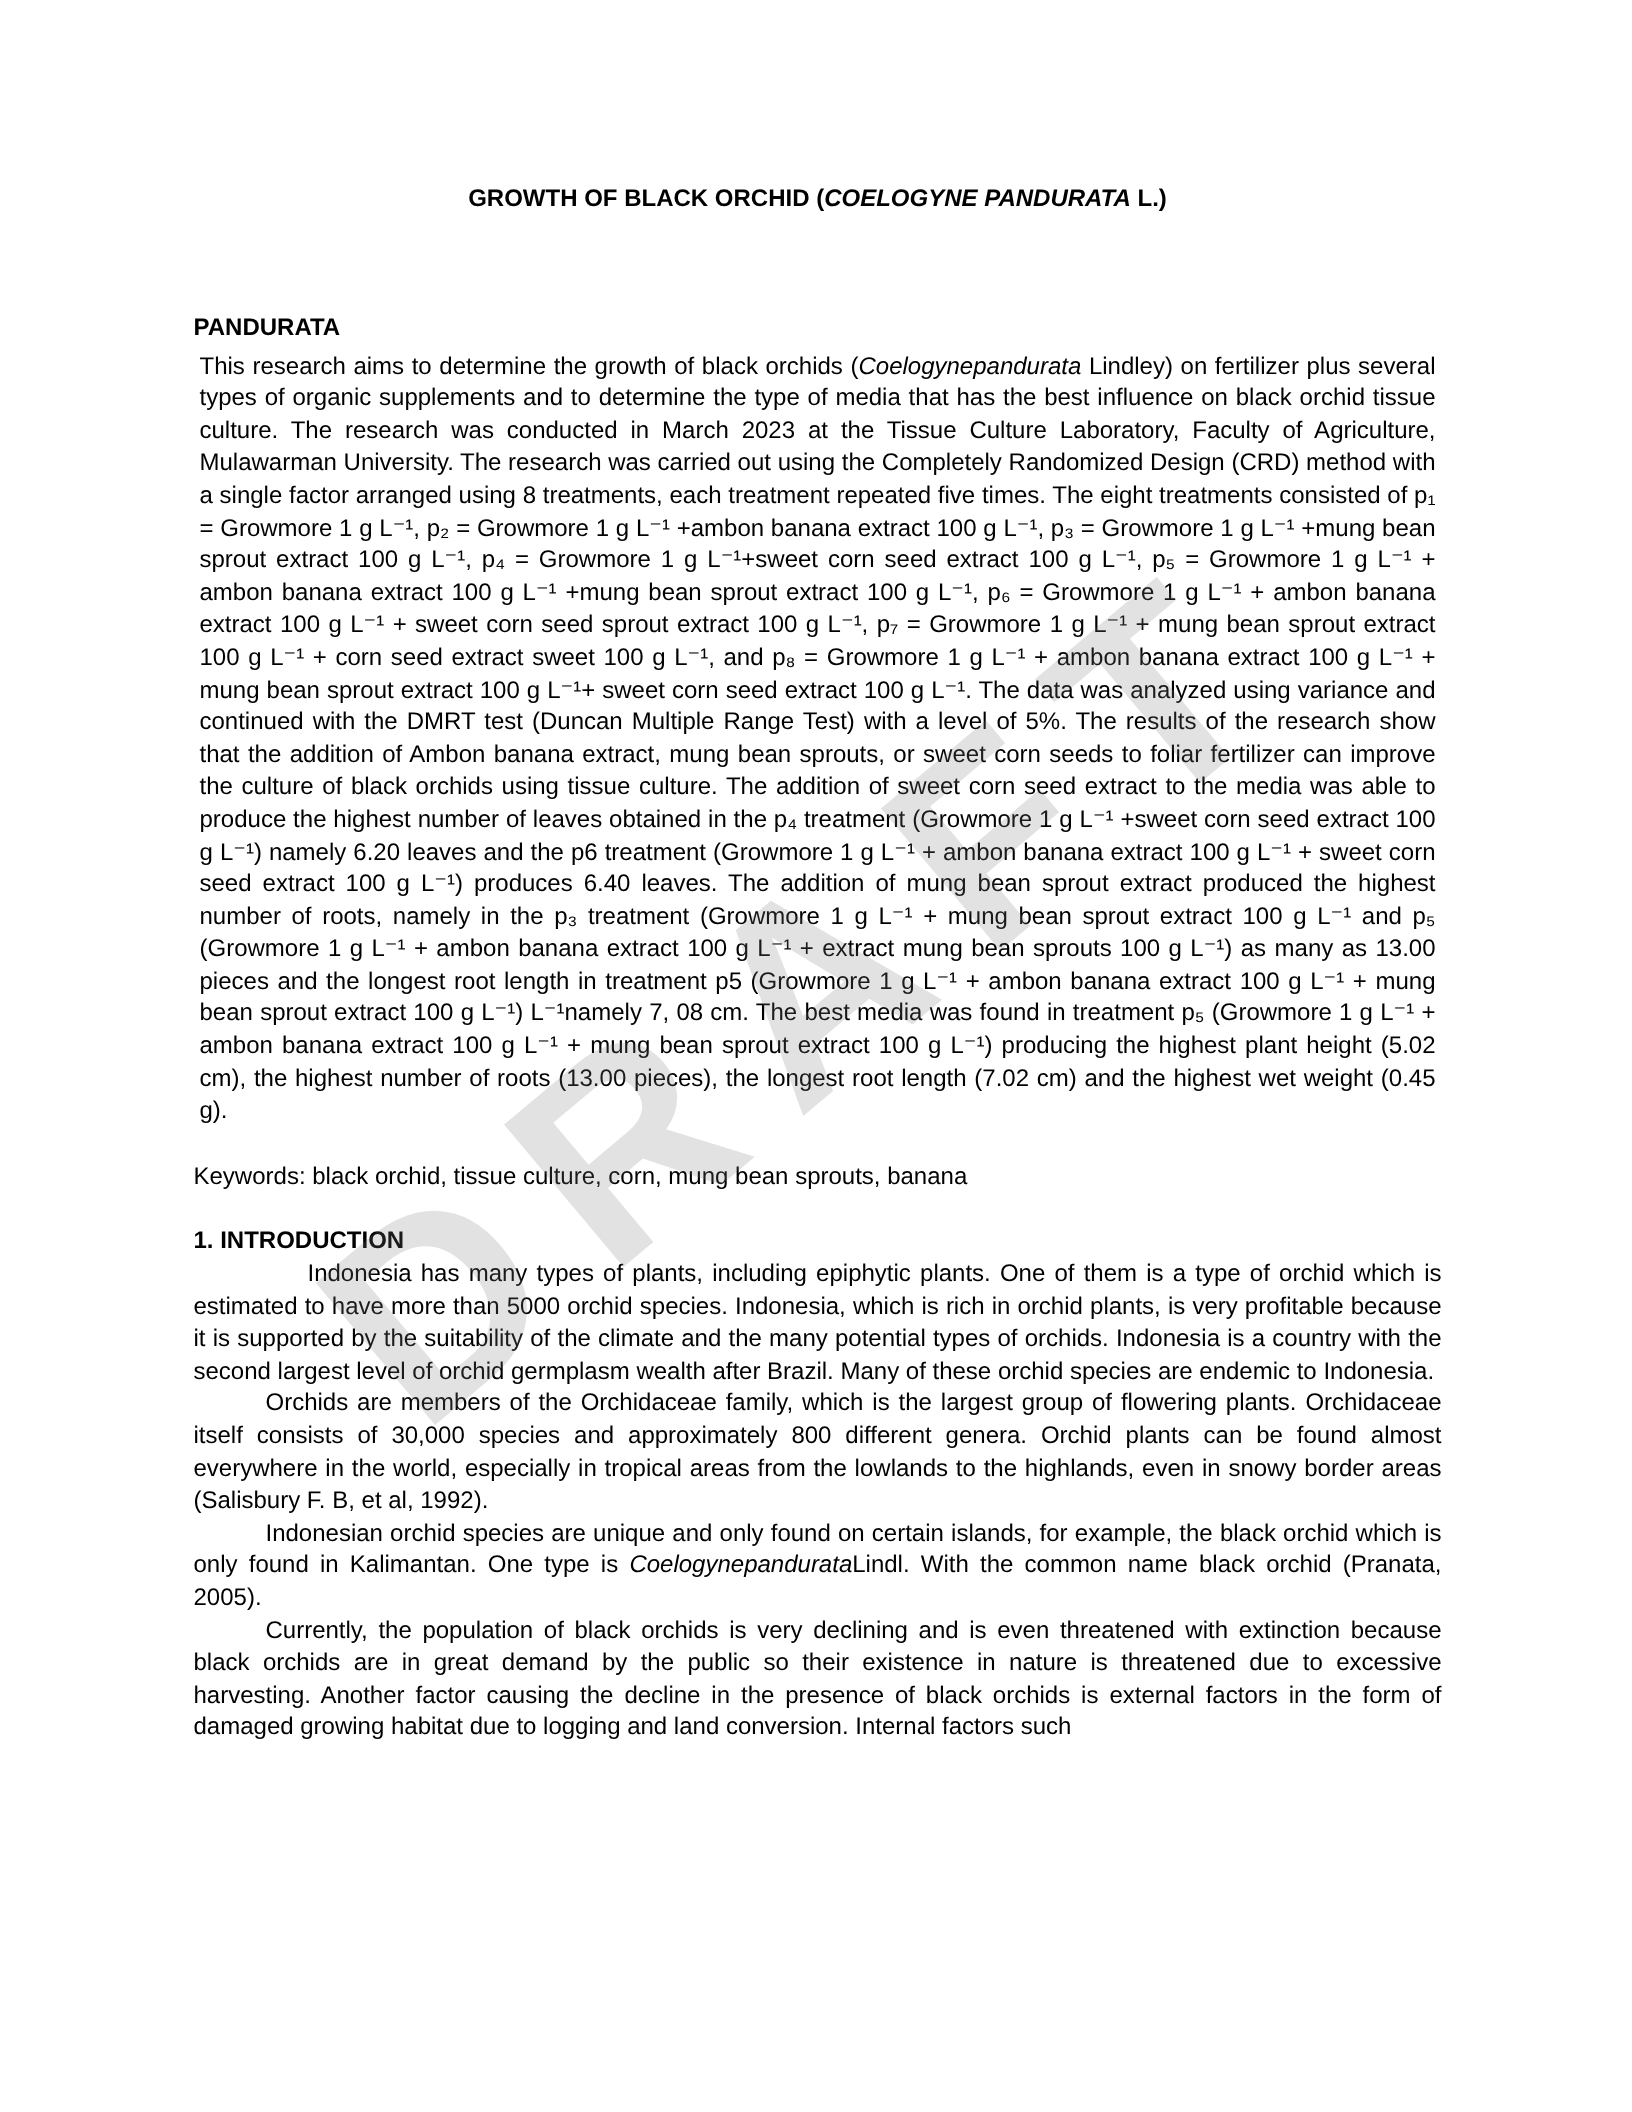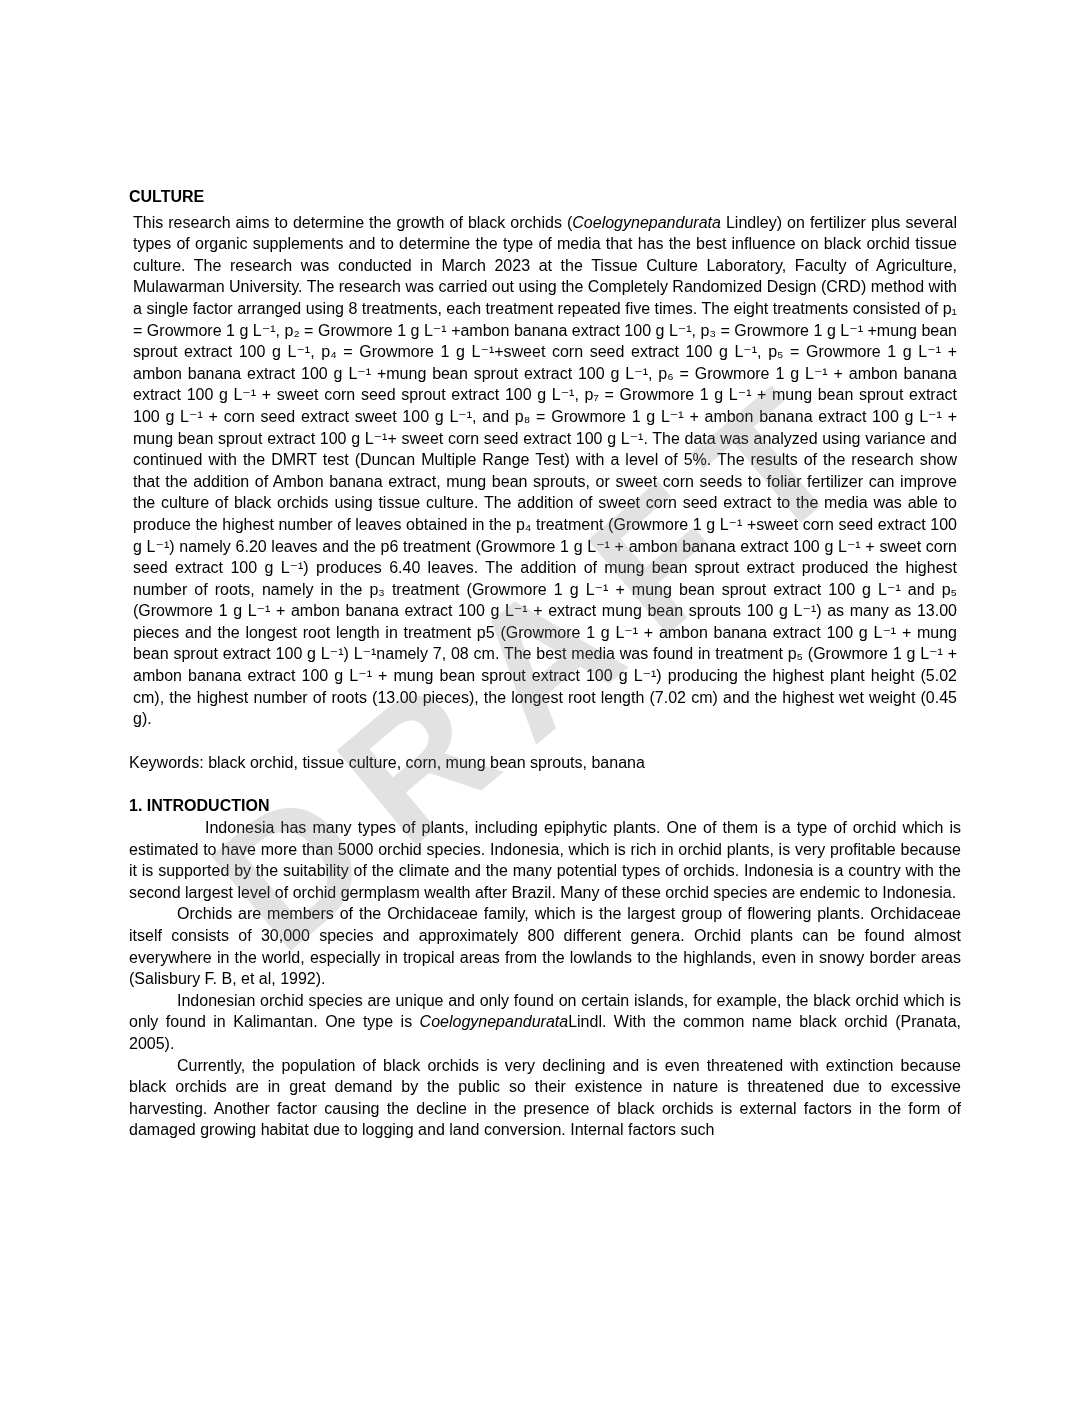--- a/index.html
+++ b/index.html
@@ -78,23 +78,24 @@
 </head>
 <body>
 
 <div class="page">
 
   <div class="watermark">DRAFT</div>
 
   <div class="content">
 
     <h1 class="title">
+      <div><span>GROWTH OF BLACK ORCHID (</span><span class="it">COELOGYNE PANDURATA</span><span> L.)</span></div>
     </h1>
 
-    <h2 class="abstract-heading">CULTURE</h2>
+    <h2 class="abstract-heading">PANDURATA</h2>
 
     <p class="abstract-body"><span>This research aims to determine the growth of black orchids (</span><span class="it">Coelogynepandurata</span><span> Lindley) on fertilizer plus several types of organic supplements and to determine the type of media that has the best influence on black orchid tissue culture. The research was conducted in March 2023 at the Tissue Culture Laboratory, Faculty of Agriculture, Mulawarman University. The research was carried out using the Completely Randomized Design (CRD) method with a single factor arranged using 8 treatments, each treatment repeated five times. The eight treatments consisted of p₁ = Growmore 1 g L⁻¹, p₂ = Growmore 1 g L⁻¹ +ambon banana extract 100 g L⁻¹, p₃ = Growmore 1 g L⁻¹ +mung bean sprout extract 100 g L⁻¹, p₄ = Growmore 1 g L⁻¹+sweet corn seed extract 100 g L⁻¹, p₅ = Growmore 1 g L⁻¹ + ambon banana extract 100 g L⁻¹ +mung bean sprout extract 100 g L⁻¹, p₆ = Growmore 1 g L⁻¹ + ambon banana extract 100 g L⁻¹ + sweet corn seed sprout extract 100 g L⁻¹, p₇ = Growmore 1 g L⁻¹ + mung  bean sprout extract 100 g L⁻¹ + corn seed extract sweet 100 g L⁻¹, and p₈ = Growmore 1 g L⁻¹ + ambon banana extract 100 g L⁻¹ + mung bean sprout extract 100 g L⁻¹+ sweet corn seed extract 100 g L⁻¹. The data was analyzed using variance and continued with the DMRT test (Duncan Multiple Range Test) with a level of 5%. The results of the research show that the addition of Ambon banana extract, mung  bean sprouts, or sweet corn seeds to foliar fertilizer can improve the culture of black orchids using tissue culture. The addition of sweet corn seed extract to the media was able to produce the highest number of leaves obtained in the p₄ treatment (Growmore 1 g L⁻¹ +sweet corn seed extract 100 g L⁻¹) namely 6.20 leaves and the p6 treatment (Growmore 1 g L⁻¹ + ambon banana extract 100 g L⁻¹ + sweet corn seed extract 100 g L⁻¹) produces 6.40 leaves. The addition of mung  bean sprout extract produced the highest number of roots, namely in the p₃ treatment (Growmore 1 g L⁻¹ + mung  bean sprout extract 100 g L⁻¹ and p₅ (Growmore 1 g L⁻¹ + ambon banana extract 100 g L⁻¹ + extract mung  bean sprouts 100 g L⁻¹) as many as 13.00 pieces and the longest root length in treatment p5 (Growmore 1 g L⁻¹ + ambon banana extract 100 g L⁻¹ + mung  bean sprout extract 100 g L⁻¹) L⁻¹namely 7, 08 cm. The best media was found in treatment p₅ (Growmore 1 g L⁻¹ + ambon banana extract 100 g L⁻¹ + mung  bean sprout extract 100 g L⁻¹) producing the highest plant height (5.02 cm), the highest number of roots (13.00 pieces), the longest root length (7.02 cm) and the highest wet weight (0.45 g).</span></p>
 
     <p class="keywords">Keywords: black orchid, tissue culture, corn, mung  bean sprouts, banana</p>
 
     <h2 class="section-heading">1.  INTRODUCTION</h2>
 
     <p class="intro-para first"><span>Indonesia has many types of plants, including epiphytic plants. One of them is a type of orchid which is estimated to have more than 5000 orchid species. Indonesia, which is rich in orchid plants, is very profitable because it is supported by the suitability of the climate and the many potential types of orchids. Indonesia is a country with the second largest level of orchid germplasm wealth after Brazil. Many of these orchid species are endemic to Indonesia.</span></p>
 
     <p class="intro-para"><span>Orchids are members of the Orchidaceae family, which is the largest group of flowering plants. Orchidaceae itself consists of 30,000 species and approximately 800 different genera. Orchid plants can be found almost everywhere in the world, especially in tropical areas from the lowlands to the highlands, even in snowy border areas (Salisbury F. B, et al, 1992).</span></p>

